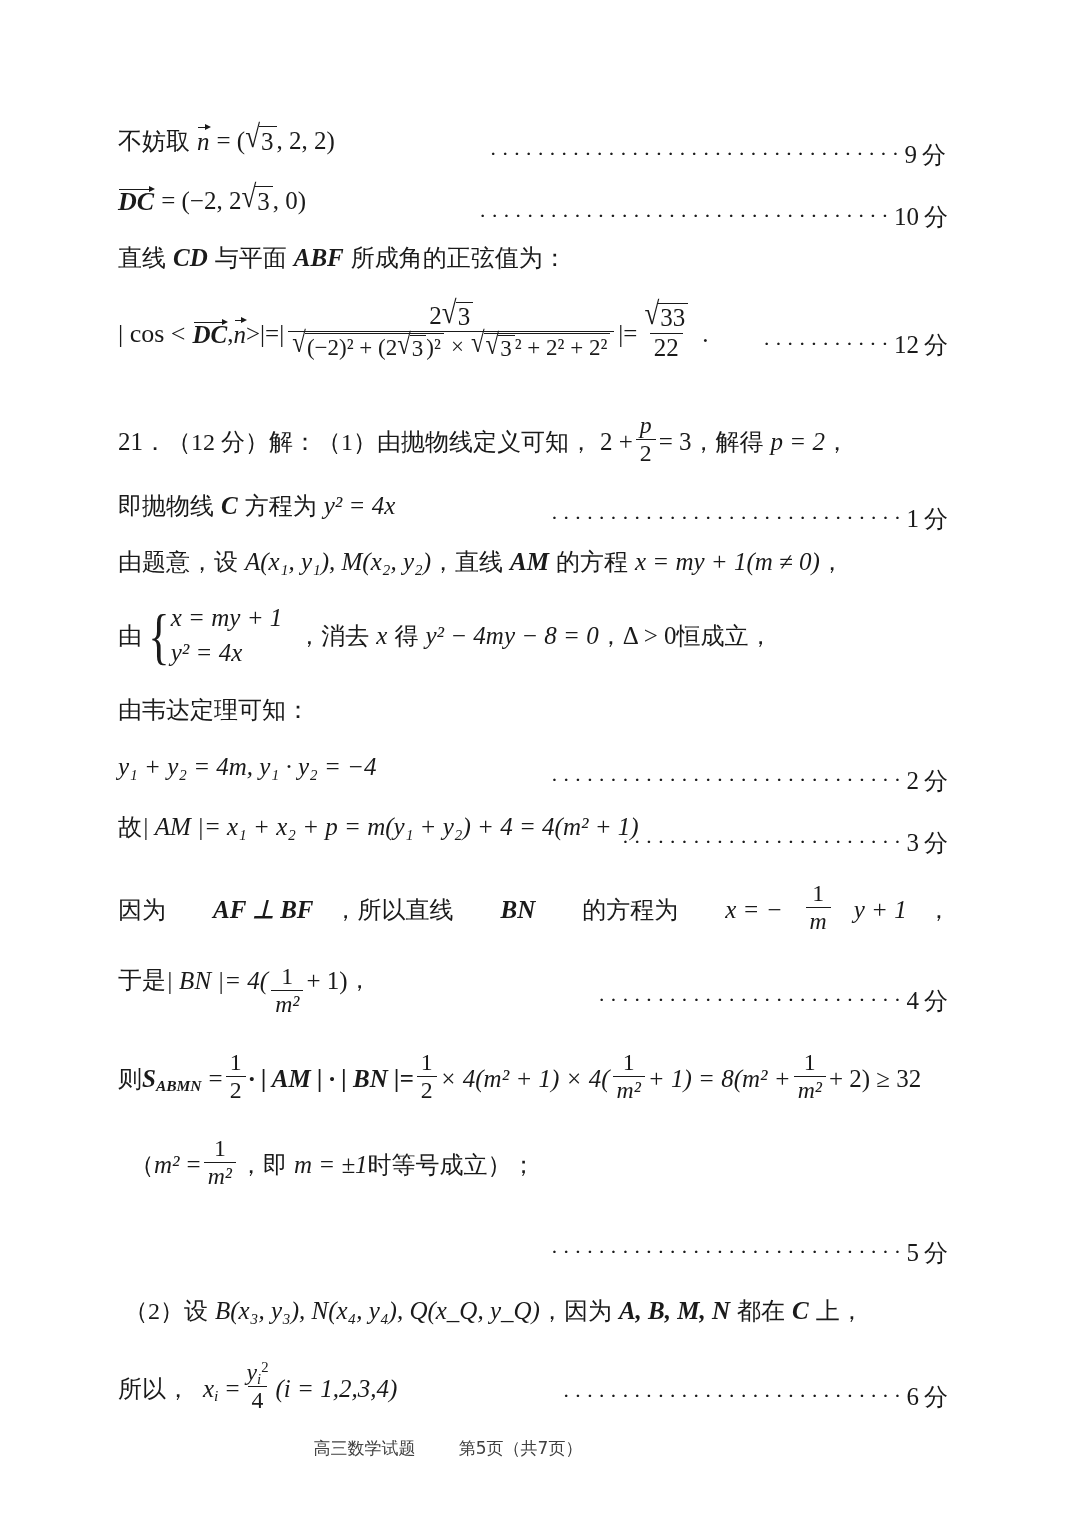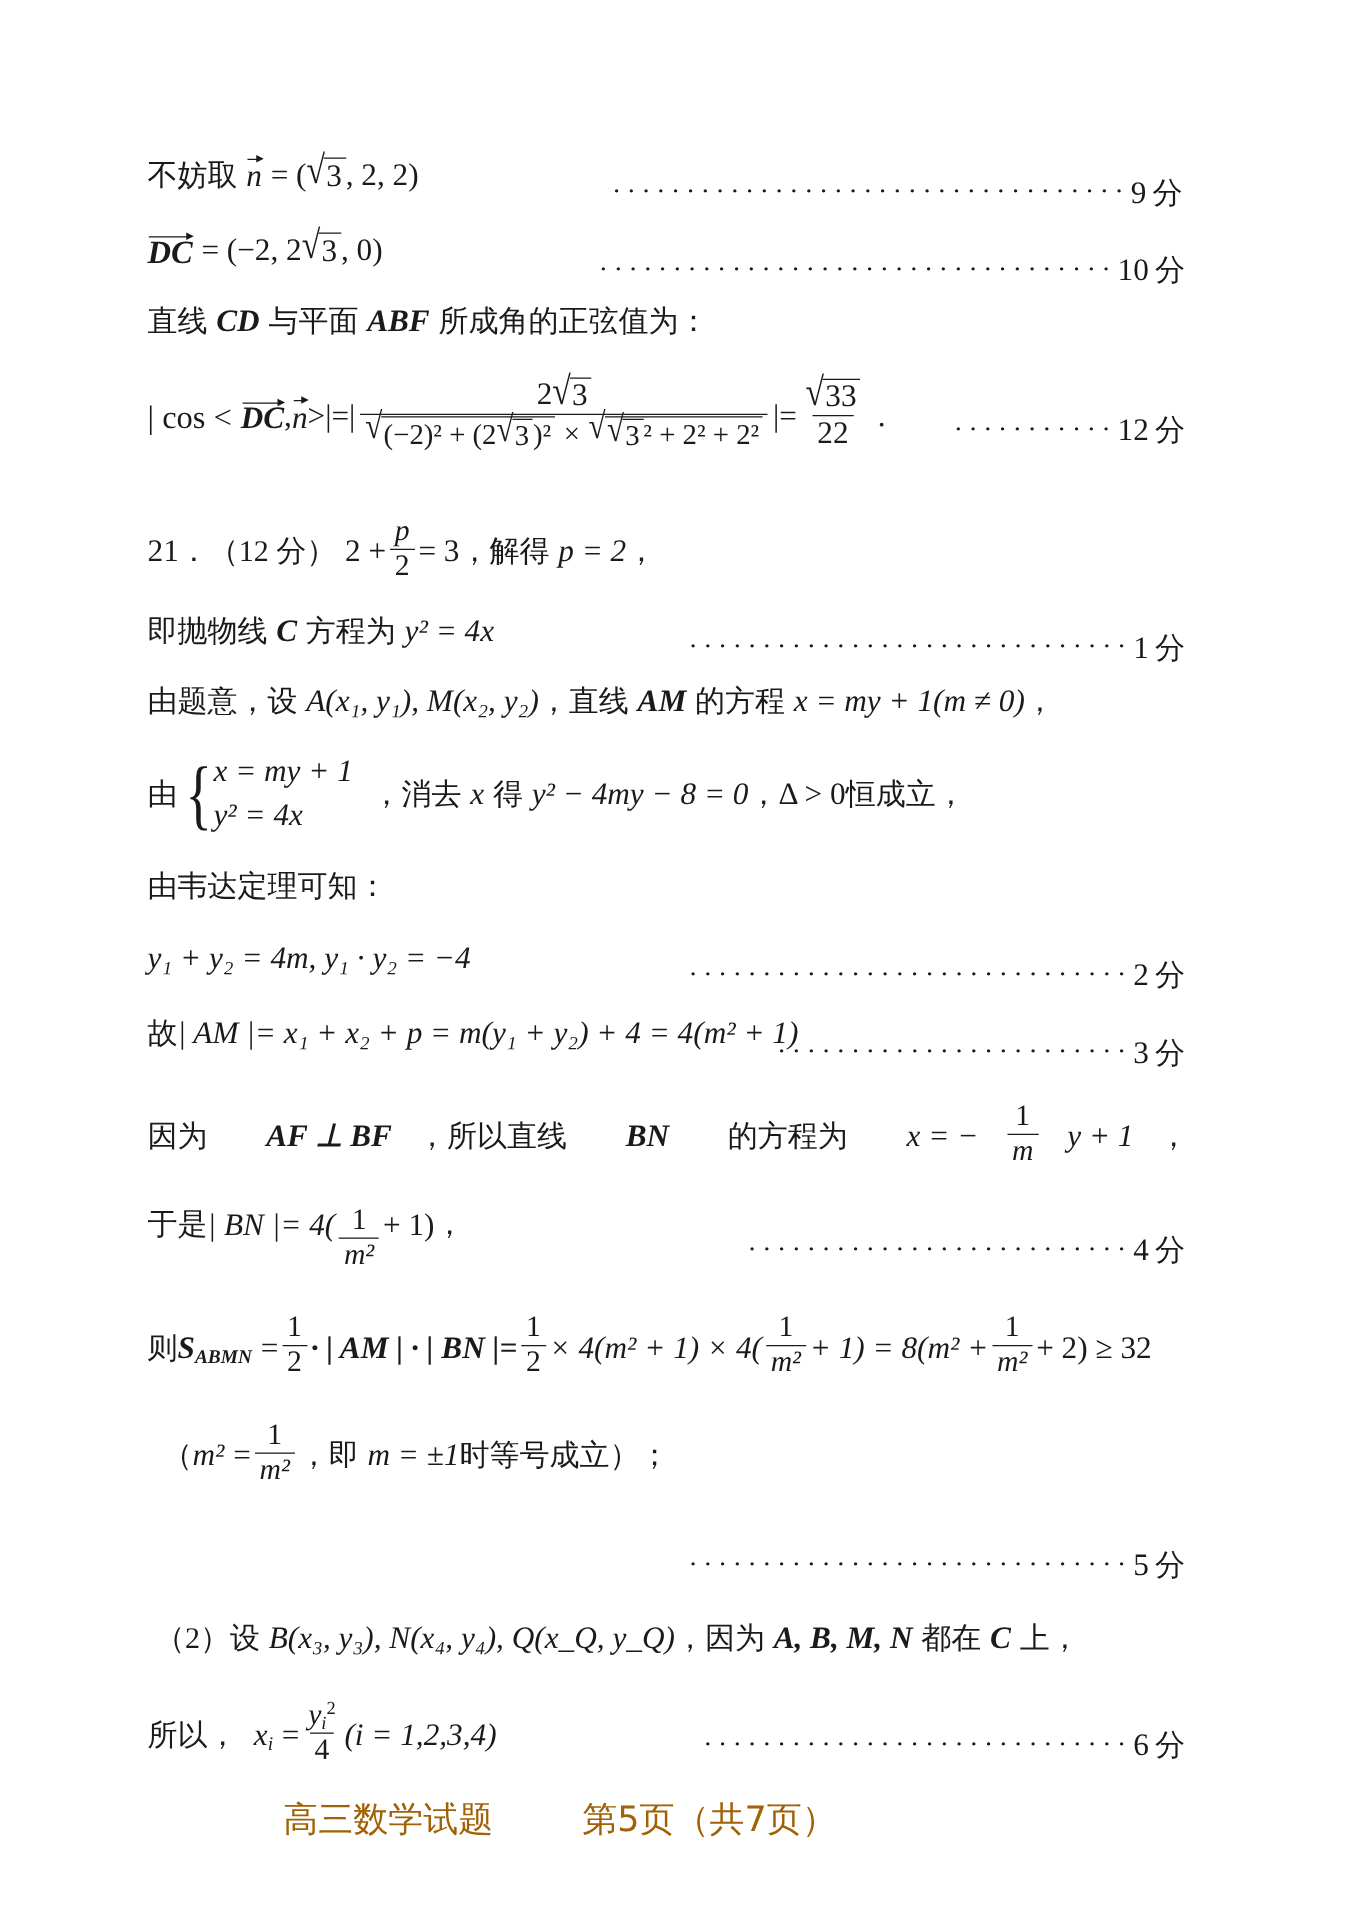--- a/index.html
+++ b/index.html
@@ -146,23 +146,23 @@
   .sys .rows { display: flex; flex-direction: column; gap: 6px; }
   .sys .rows > div { white-space: nowrap; line-height: 1.15; }
 
   
   .footer {
     position: absolute;
     left: 0;
     top: 1437px;
     width: 896px;
     text-align: center;
-    font-size: 28px;
+    font-size: 17px;
     font-family: "DejaVu Sans", "Liberation Sans", sans-serif;
-    color: #a16207;
+    color: #404040;
     white-space: pre;
   }
 </style>
 </head>
 <body>
 
 <div class="page">
 <div class="content">
 
   <div class="line" style="height:58px;">
@@ -279,20 +279,21 @@
       <span class="leader">···········</span>
           <span class="pts mn">12</span>
           <span class="fen cn">分</span>
     </span>
   </div>
 
   <div class="line" style="height:72px; margin-top:22px;">
     <span class="lhs" style="align-items:center;">
       <span class="mn">21</span>
       <span class="cn">．（12 分）</span>
+      <span class="cn">解：（1）由抛物线定义可知，</span>
       <span class="sp"></span>
       <span class="mn">2 +</span>
       <span class="frac">
         <span class="num mi">p</span>
         <span class="den mn">2</span>
       </span>
       <span class="mn">= 3</span>
       <span class="cn">，</span>
       <span class="cn">解得</span>
       <span class="sp"></span>

